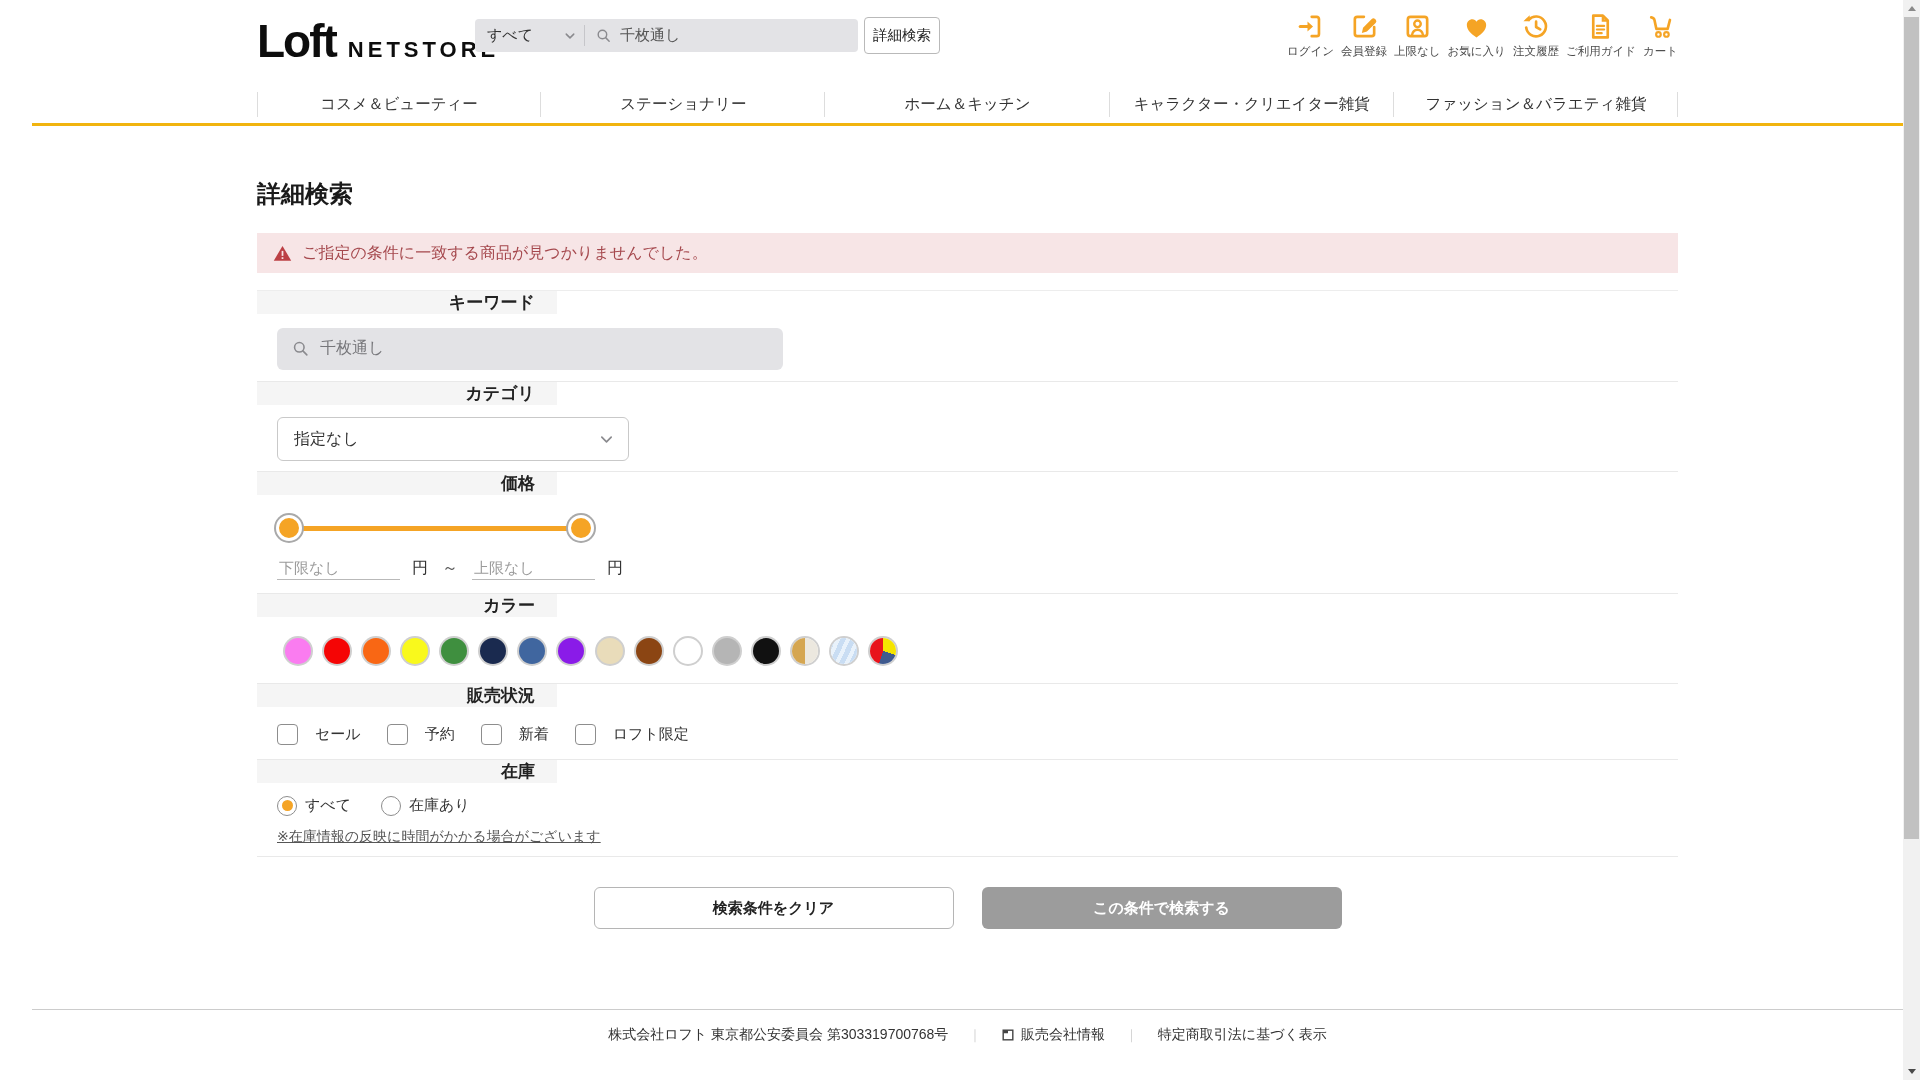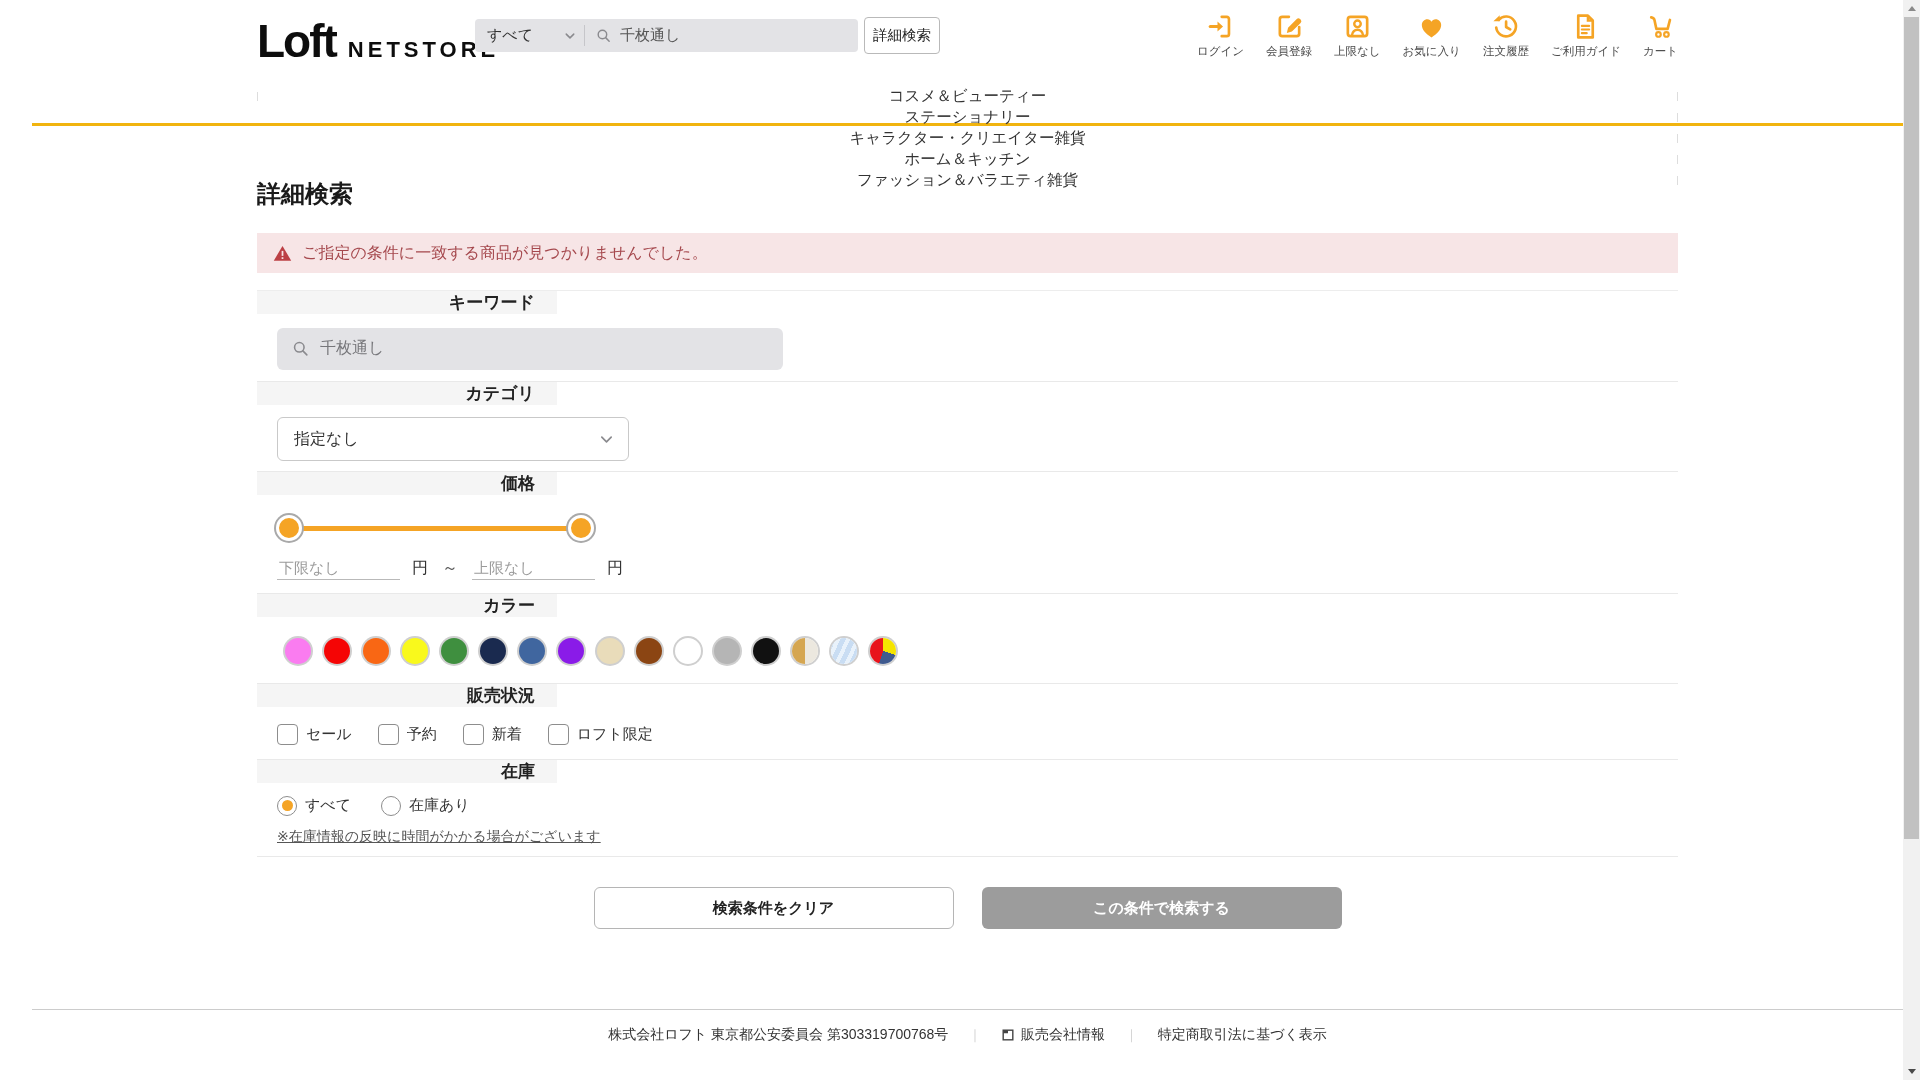--- a/index.html
+++ b/index.html
@@ -18,28 +18,28 @@
     background:#e3e3e6; border-radius:4px; display:flex; align-items:center; }
   .search-select { width:109px; height:100%; display:flex; align-items:center;
     justify-content:space-between; padding:0 8px 0 12px; font-size:15px; color:#333; cursor:pointer; }
   .search-divider { width:1px; height:21px; background:#c6c6ca; }
   .search-field { flex:1; display:flex; align-items:center; gap:8px; padding-left:10px;
     font-size:15px; color:#555; cursor:text; }
   .adv-search-btn { position:absolute; left:607px; top:17px; width:76px; height:37px;
     background:#fff; border:1px solid #b9b9b9; border-radius:4px; font-size:14.5px;
     color:#222; cursor:pointer; font-family:inherit; }
 
-  .quick-links { position:absolute; right:0; top:12px; display:flex; gap:22px; }
+  .quick-links { position:absolute; right:0; top:12px; display:flex; gap:7px; }
   .qlink { display:flex; flex-direction:column; align-items:center; gap:3px; cursor:pointer; }
   .qicon { width:29px; height:29px; display:flex; align-items:center; justify-content:center; }
   .qicon svg { width:29px; height:29px; }
   .qlabel { font-size:11.5px; color:#4a4a4a; white-space:nowrap; }
 
   nav { border-bottom:3px solid #f1b40f; }
-  .nav-list { display:flex; list-style:none; height:37px;flex-direction:column; }
+  .nav-list { display:flex; list-style:none; height:37px; }
   .nav-list li { flex:1; display:flex; align-items:center; justify-content:center;
     font-size:15.5px; color:#333; cursor:pointer; position:relative; white-space:nowrap; }
   .nav-list li::after { content:""; position:absolute; right:0; top:6px; bottom:6px; width:1px; background:#ddd; }
   .nav-list li:first-child::before { content:""; position:absolute; left:0; top:6px; bottom:6px; width:1px; background:#ddd; }
 
   
   .page-title { font-size:24px; font-weight:bold; color:#1a1a1a; margin-top:52px; height:28px; }
   .error-bar { margin-top:27px; height:40px; background:#f7e5e6; display:flex; align-items:center;
     gap:10px; padding:0 16px; font-size:16px; color:#a5484d; }
 
@@ -69,21 +69,21 @@
   .price-inputs { display:flex; align-items:center; margin-top:14px; font-size:16px; color:#333; }
   .price-input { width:123px; border:none; border-bottom:1px solid #b9b9b9; background:transparent;
     font-size:15px; color:#333; padding:3px 2px; font-family:inherit; }
   .price-input::placeholder { color:#9a9a9a; }
   .yen { margin:0 14px 0 12px; } .tilde { margin-right:14px; color:#555; }
 
   .swatch-row { display:flex; gap:13px; margin-left:8px; }
   .swatch { width:26px; height:26px; border-radius:50%; box-shadow:0 0 0 2px #cfcfcf; cursor:pointer; }
 
   .check-row { display:flex; gap:26px; }
-  .check-item { display:flex; align-items:center; gap:8px; cursor:pointer; font-size:15px; color:#333; }
+  .check-item { display:flex; align-items:center; gap:17px; cursor:pointer; font-size:15px; color:#333; }
   .cbox { width:21px; height:21px; border:1px solid #8d8d8d; border-radius:4px; background:#fff; }
 
   .radio-row { display:flex; gap:30px; }
   .radio-item { display:flex; align-items:center; gap:8px; cursor:pointer; font-size:15px; color:#333; }
   .rdot { width:20px; height:20px; border:1px solid #8d8d8d; border-radius:50%; background:#fff;
     display:flex; align-items:center; justify-content:center; }
   .rdot.checked::after { content:""; width:11px; height:11px; border-radius:50%; background:#f5a425; }
   .stock-note { font-size:14px; color:#555; margin-top:12px;text-decoration:underline; }
 
   .actions { display:flex; justify-content:center; gap:28px; margin-top:30px; }
@@ -208,22 +208,22 @@
             </span>
                  <span class="qlabel">カート</span>
           </div>
         </div>
     </div>
 
     <nav>
       <ul class="nav-list container" id="nav-list">
           <li>コスメ＆ビューティー</li>
           <li>ステーショナリー</li>
+          <li>ホーム＆キッチン</li>
           <li>キャラクター・クリエイター雑貨</li>
-          <li>ホーム＆キッチン</li>
           <li>ファッション＆バラエティ雑貨</li>
         </ul>
     </nav>
   </header>
 
   <main class="container">
     <h1 class="page-title">詳細検索</h1>
 
     <div class="error-bar">
       <svg width="19" height="19" viewBox="0 0 24 24">

